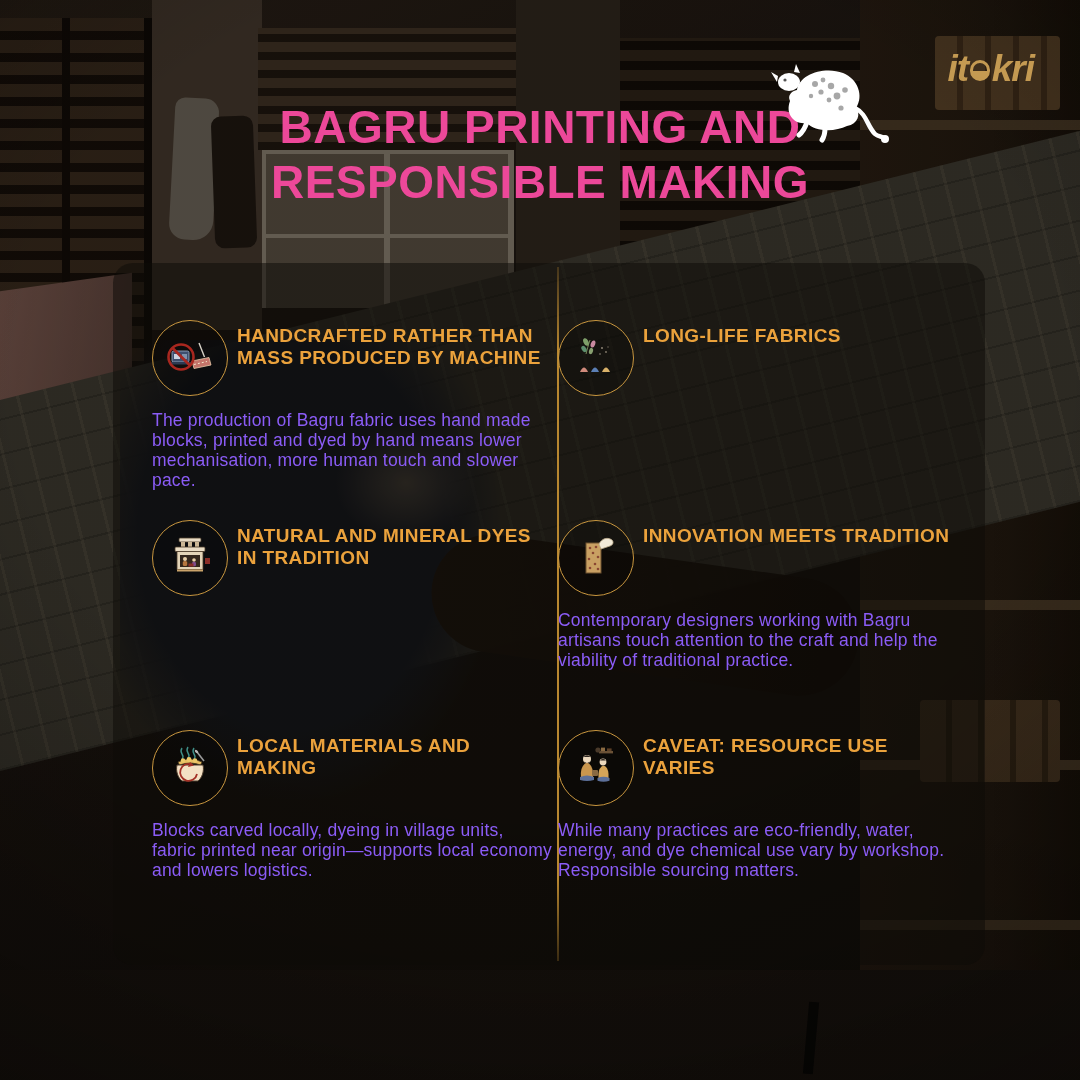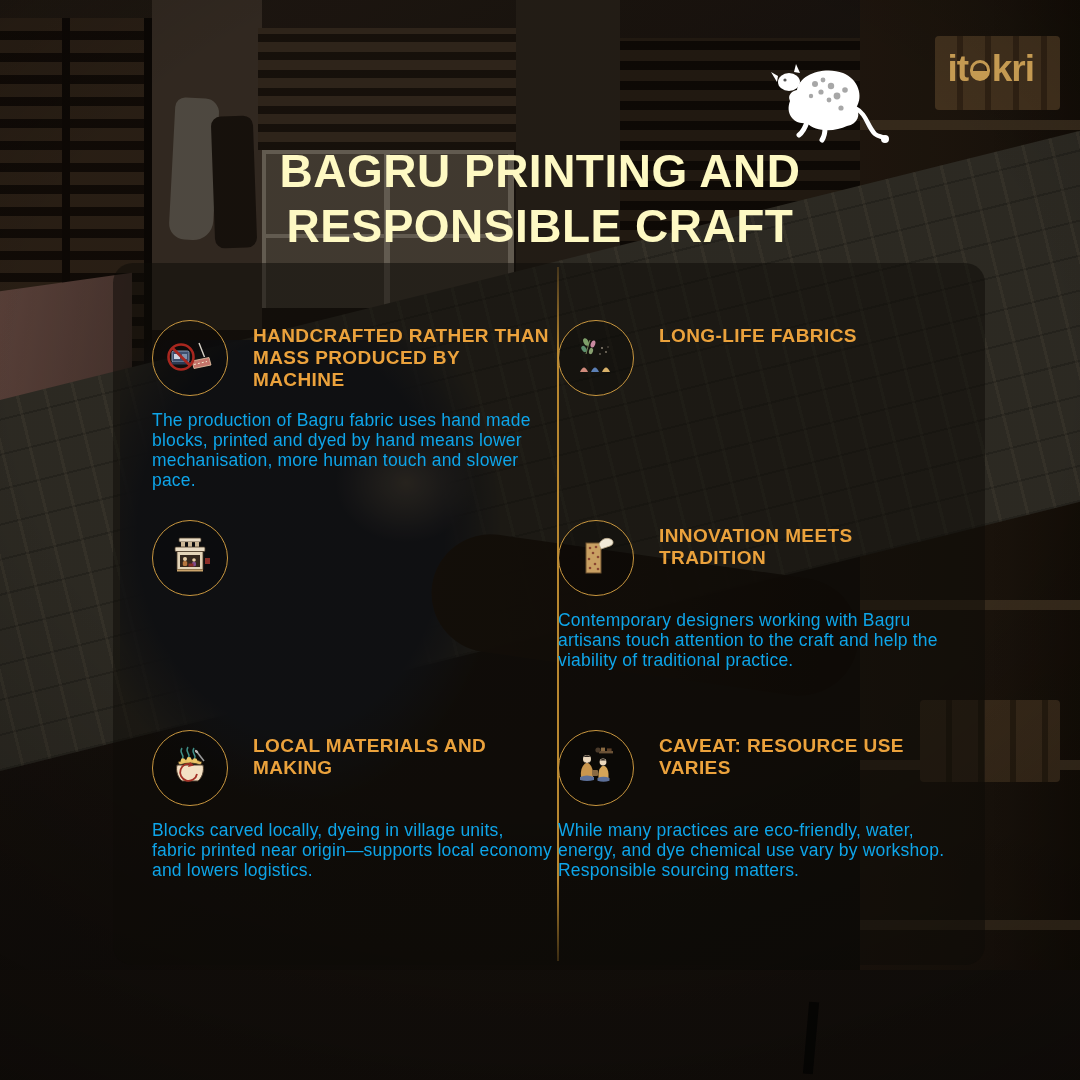--- a/index.html
+++ b/index.html
@@ -53,43 +53,43 @@
     background:radial-gradient(closest-side,#5f574e,rgba(95,87,78,0));}
   .bg-man-arm{left:430px;top:556px;width:430px;height:118px;border-radius:60px;transform:rotate(8deg);
     background:linear-gradient(90deg,#241910,rgba(20,12,6,0.85));}
   .bg-floor{left:0;bottom:0;width:100%;height:110px;background:#1d1610;}
   .bg-floor-mark{left:806px;top:1002px;width:10px;height:72px;background:#0a0806;transform:rotate(5deg);}
   .bg-vignette{inset:0;background:
       radial-gradient(120% 95% at 50% 35%,rgba(0,0,0,0) 40%,rgba(0,0,0,0.5) 100%),
       linear-gradient(rgba(0,0,0,0.30),rgba(0,0,0,0.30));}
   
   .brand{position:absolute;top:48px;right:46px;display:flex;align-items:baseline;
-    font-size:37px;font-weight:bold;letter-spacing:-1px;color:#c49a52;z-index:6;}
+    font-size:37px;font-weight:bold;letter-spacing:-1px;color:#c49a52;z-index:6;font-style:italic;}
   .logo-o{display:inline-block;width:0.56em;height:0.56em;margin:0 0.04em;border:0.10em solid #c49a52;border-radius:50%;
     background:linear-gradient(rgba(0,0,0,0) 52%,#c49a52 52%);color:transparent;overflow:hidden;text-indent:-99px;}
   .title{position:absolute;left:0;right:0;top:100px;text-align:center;z-index:4;
-    color:#fef9c3;font-weight:800;font-size:46px;line-height:1.2;letter-spacing:0.5px;margin-top:44px;}
+    color:#ec4899;font-weight:800;font-size:46px;line-height:1.2;letter-spacing:0.5px;}
   .cow{position:absolute;left:763px;top:52px;width:132px;height:94px;z-index:5;}
   
   .panel{position:absolute;left:113px;top:263px;width:872px;height:702px;
     background:rgba(14,11,8,0.52);border-radius:20px;z-index:3;}
   .divider{position:absolute;left:444px;top:4px;width:2px;height:694px;
     background:linear-gradient(180deg,rgba(185,135,48,0.25),#b88730 12%,#b88730 88%,rgba(185,135,48,0.25));}
   .cell{position:absolute;}
   .cell.c1{left:39px;width:400px;}
   .cell.c2{left:445px;width:392px;}
   .cell.r1{top:57px;}
   .cell.r2{top:257px;}
   .cell.r3{top:467px;}
-  .cell-top{display:flex;align-items:flex-start;gap:25px;}
+  .cell-top{display:flex;align-items:flex-start;gap:9px;}
   .icon-circle{flex:0 0 auto;width:76px;height:76px;border:1.6px solid #c9973f;border-radius:50%;
     background:rgba(0,0,0,0.22);display:flex;align-items:center;justify-content:center;}
   .icon-circle svg{width:48px;height:48px;display:block;}
   .heading{padding-top:5px;color:#eba23c;font-weight:800;font-size:19px;line-height:1.16;letter-spacing:0.4px;}
-  .body-text{margin-top:15px;color:#0ea5e9;font-size:17.5px;line-height:1.14;letter-spacing:0.2px;}
+  .body-text{margin-top:15px;color:#8b5cf6;font-size:17.5px;line-height:1.14;letter-spacing:0.2px;}
 </style>
 </head>
 <body>
 
 <div class="canvas">
 
   <div class="bg">
     <div class="bg-base"></div>
     <div class="bg-window-left"></div>
     <div class="bg-wall-left"></div>
@@ -114,21 +114,21 @@
   </div>
 
   <div class="brand">
       <span>it</span>
       <span class="logo-o">o</span>
       <span>kri</span>
     </div>
 
   <div class="title">
     <div>BAGRU PRINTING AND</div>
-    <div>RESPONSIBLE CRAFT</div>
+    <div>RESPONSIBLE MAKING</div>
   </div>
 
   <svg class="cow" viewBox="0 0 132 94">
     <path d="M34 38 C36 22 62 14 80 21 C95 27 101 44 93 56 C98 62 95 72 84 74 C72 80 52 80 44 71 C31 73 22 62 27 49 C24 43 29 39 34 38 Z" fill="#ffffff"></path>
     <ellipse cx="26" cy="30" rx="11" ry="9" fill="#ffffff"></ellipse>
     <path d="M15 24 L8 20 L14 30 Z" fill="#ffffff"></path>
     <path d="M31 20 L33 12 L37 21 Z" fill="#ffffff"></path>
     <circle cx="22" cy="28" r="1.6" fill="#555"></circle>
     <path d="M92 56 C104 62 104 74 112 82 C115 85 119 84 121 86" stroke="#ffffff" stroke-width="4.5" fill="none" stroke-linecap="round"></path>
     <circle cx="122" cy="87" r="4" fill="#ffffff"></circle>
@@ -204,20 +204,21 @@
             <rect x="14" y="21" width="20" height="12" fill="#33261c"></rect>
             <circle cx="19" cy="25" r="2" fill="#e8cfa8"></circle>
             <rect x="16.8" y="27" width="4.4" height="5" rx="1.5" fill="#b5763f"></rect>
             <circle cx="28" cy="26" r="1.8" fill="#e8cfa8"></circle>
             <rect x="26" y="27.8" width="4" height="4.4" rx="1.5" fill="#7e4a8a"></rect>
             <rect x="22.5" y="29.5" width="5" height="3" fill="#8a2e28"></rect>
             <rect x="39" y="24" width="5" height="6" fill="#8a2e28"></rect>
             <rect x="11" y="35.5" width="26" height="2" fill="#caa36a"></rect>
           </svg>
         </div>
+        <div class="heading">NATURAL AND MINERAL DYES IN TRADITION</div>
       </div>
     </div>
 
     <div class="cell c2 r2">
       <div class="cell-top">
         <div class="icon-circle">
           <svg viewBox="0 0 48 48">
             <rect x="14" y="9" width="15" height="30" fill="#c9a063" stroke="#6e5230" stroke-width="1"></rect>
             <g fill="#8a4632">
               <circle cx="18" cy="14" r="1.3"></circle>

